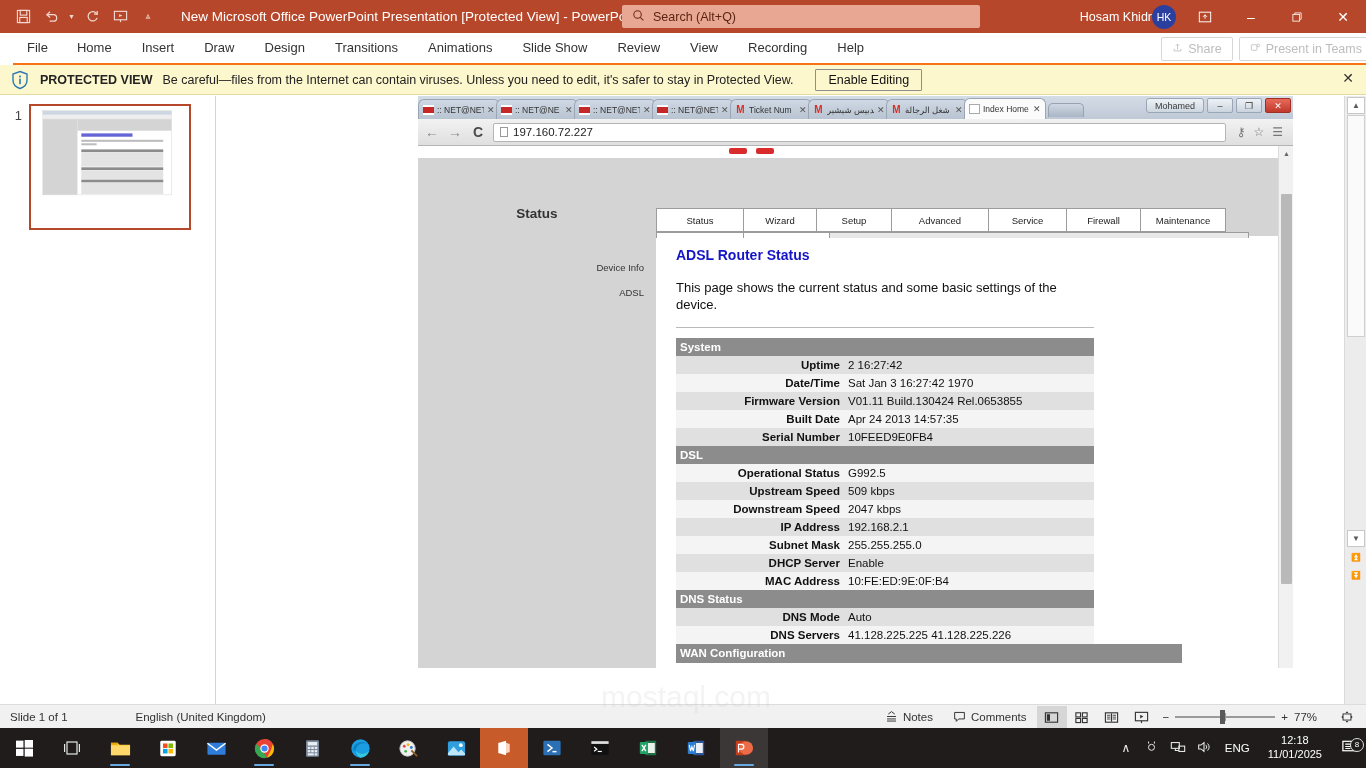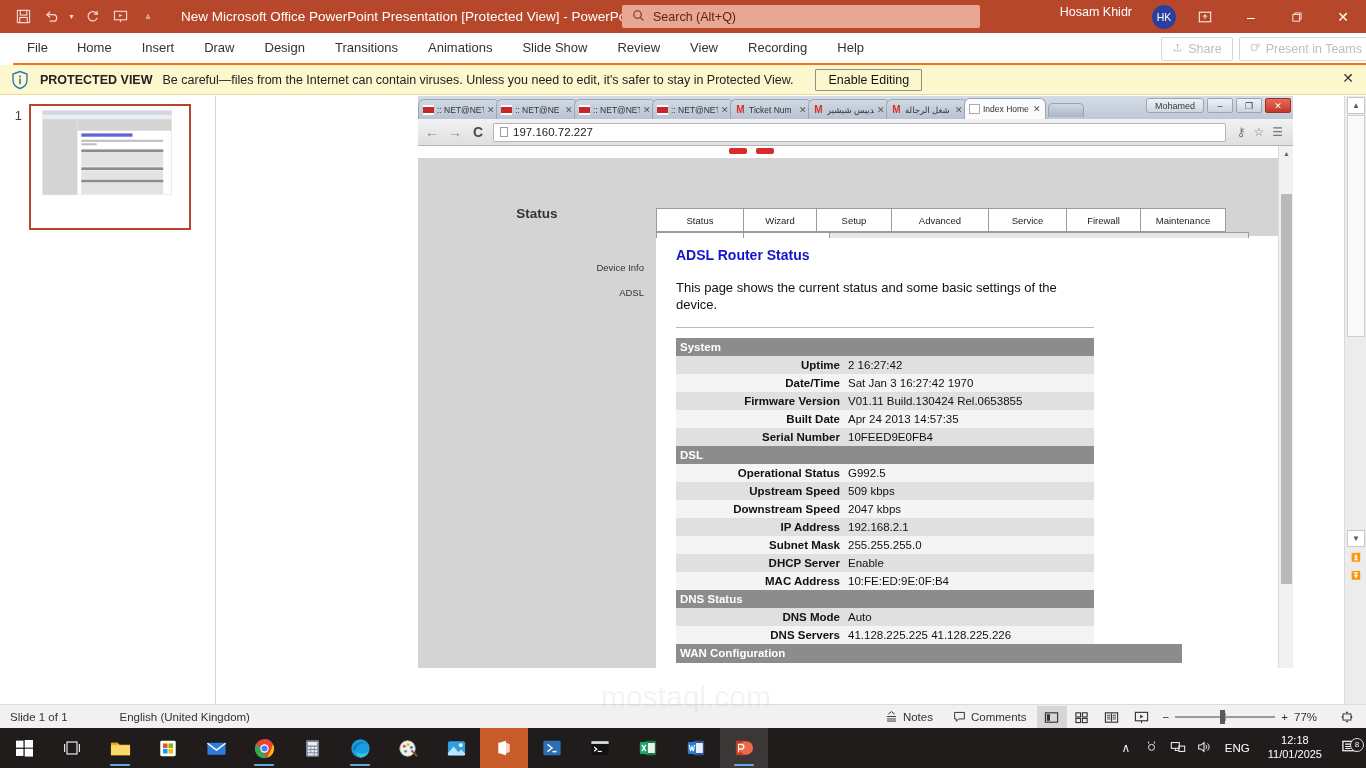--- a/index.html
+++ b/index.html
@@ -29,21 +29,21 @@
   }
   .ppt-search {
     position: absolute; left: 622px; top: 5px; width: 358px; height: 23px;
     background: #e8a792; border-radius: 2px;
     display: flex; align-items: center; padding-left: 10px; gap: 8px;
   }
   .ppt-search .sq { color: #7a2d18; font-size: 13px; line-height: 1; }
   .ppt-search .sp { color: #5b2413; font-size: 12.5px; }
   .acct {
     position: absolute; right: 190px; top: 5px; height: 24px;
-    display: flex; align-items: flex-start; gap: 20px;
+    display: flex; align-items: center; gap: 0;
   }
   .acct-name { font-size: 12.5px; color: #fff; white-space: nowrap; }
   .avatar {
     width: 24px; height: 24px; border-radius: 50%;
     background: #2b3f9e; color: #fff; font-size: 10.5px;
     display: flex; align-items: center; justify-content: center;
   }
   .wbtns { position: absolute; right: 0; top: 0; height: 33px; display: flex; }
   .wbtn {
     width: 46px; height: 33px; display: flex; align-items: center;
@@ -274,21 +274,21 @@
   }
   .watermark .w2 { font-size: 30px; color: rgba(200,200,200,0.22); }
 
   
   .statusbar {
     position: absolute; left: 0; top: 704px; width: 1366px; height: 24px;
     background: #f1f1f1; border-top: 1px solid #dcdcdc;
     display: flex; align-items: center; font-size: 11.5px; color: #333;
   }
   .sb-slide { margin-left: 10px; }
-  .sb-lang { margin-left: 52px; }
+  .sb-lang { margin-left: 68px; }
   .sb-right {
     position: absolute; right: 4px; top: 0; height: 24px;
     display: flex; align-items: center; gap: 0px;
   }
   .sb-item {
     display: flex; align-items: center; gap: 5px; padding: 0 10px; height: 24px;
     font-size: 11.5px; color: #333;
   }
   .viewbtn {
     width: 30px; height: 22px; display: flex; align-items: center;

